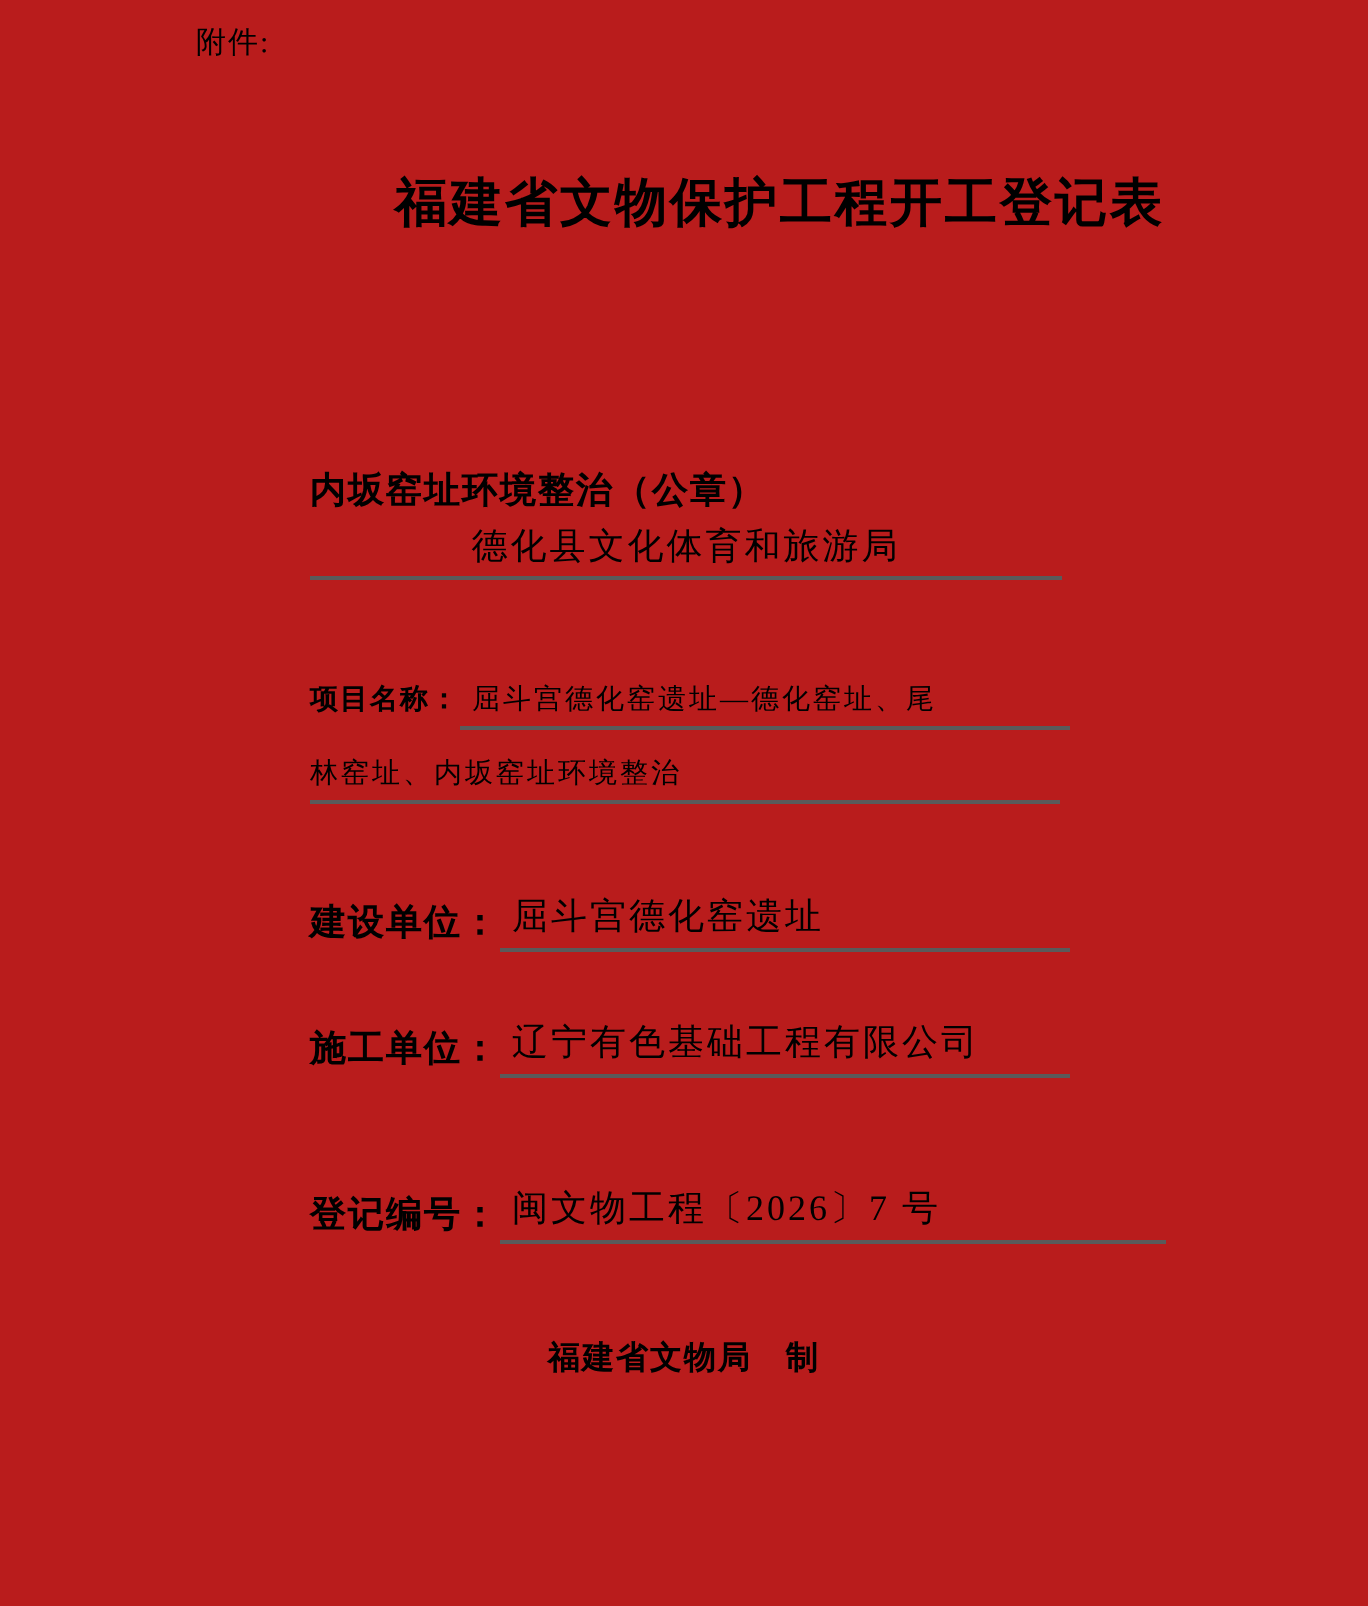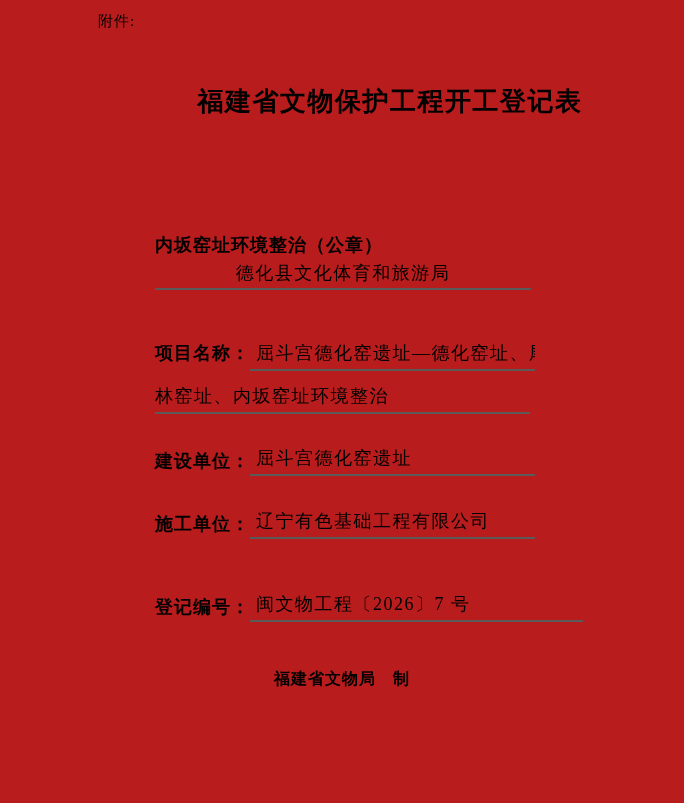--- a/index.html
+++ b/index.html
@@ -62,21 +62,21 @@
   }
   .field-value {
     flex: 1;
     padding-left: 6px;
     padding-bottom: 4px;
     border-bottom: 2px solid #5a5a5a;
     letter-spacing: 1.5px;
     white-space: nowrap;
     overflow: hidden;
   }
-  .project-block { position: absolute; left: 155px; top: 341px; width: 380px; font-size: 18px; }
+  .project-block { position: absolute; left: 155px; top: 341px; width: 380px; font-size: 14px; }
   .project-line1 { display: flex; align-items: baseline; }
   .project-line2 {
     margin-top: 13px;
     width: 375px;
     padding-bottom: 4px;
     border-bottom: 2px solid #5a5a5a;
     letter-spacing: 1.5px;
     white-space: nowrap;
   }
   .field-builder    { top: 446px; width: 380px; }

